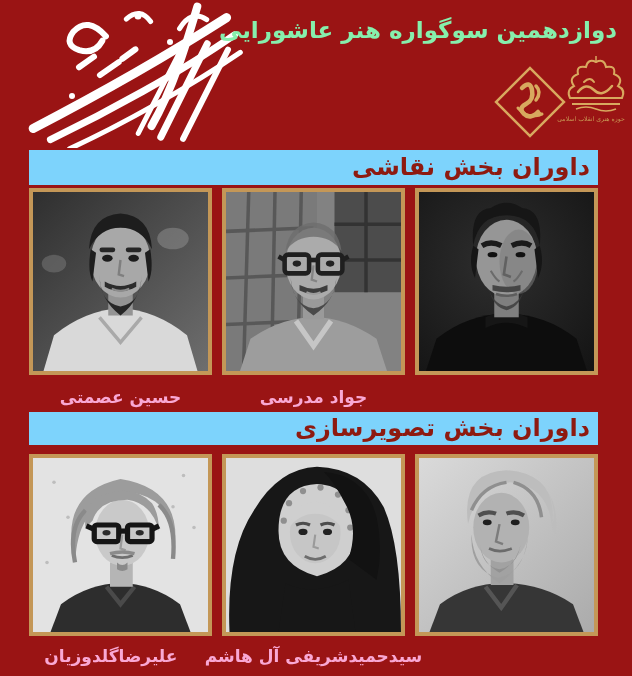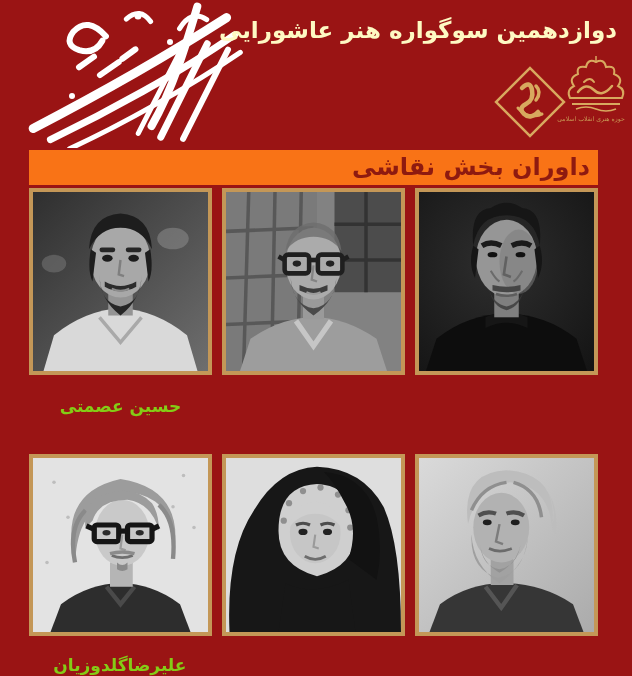--- a/index.html
+++ b/index.html
@@ -10,37 +10,37 @@
     position:relative;overflow:hidden;
   }
   .poster{position:absolute;inset:0;}
 
   
   .calligraphy{position:absolute;left:14px;top:0px;width:232px;height:148px;}
 
   
   .poster-title{
     position:absolute;top:17px;right:15px;
-    color:#fef9c3;font-size:23px;font-weight:bold;
+    color:#86efac;font-size:23px;font-weight:bold;
     direction:rtl;white-space:nowrap;letter-spacing:0px;
   }
 
   
   .logo-diamond{position:absolute;top:64px;right:64px;width:76px;height:76px;}
   .logo-medallion{position:absolute;top:56px;right:4px;width:64px;height:60px;}
   .logo-caption{
     position:absolute;top:115px;right:2px;width:78px;
     color:#c89a55;font-size:6.5px;text-align:center;direction:rtl;
     white-space:nowrap;transform:scale(.95);
   }
 
   
   .band{
     position:absolute;left:29px;width:569px;
-    background:#f97316;color:#8e1a10;
+    background:#7dd3fc;color:#8e1a10;
     font-weight:bold;font-size:24px;
     direction:rtl;text-align:right;
     padding-right:8px;box-sizing:border-box;
   }
   .band1{top:150px;height:35px;line-height:35px;}
   .band2{top:412px;height:33px;line-height:33px;}
 
   
   .photo-row{
     position:absolute;left:29px;width:569px;
@@ -56,22 +56,22 @@
   .photo svg{display:block;width:100%;height:100%;}
 
   
   .name-row{
     position:absolute;left:29px;width:569px;height:28px;
     display:grid;grid-template-columns:1fr 1fr 1fr;gap:10px;
   }
   .names1{top:383px;}
   .names2{top:642px;gap:12px;}
   .judge-name{
-    color:#84cc16;font-weight:bold;font-size:17px;
-    text-align:center;line-height:28px;direction:rtl;white-space:nowrap;margin-top:9px;
+    color:#f9a8d4;font-weight:bold;font-size:17px;
+    text-align:center;line-height:28px;direction:rtl;white-space:nowrap;
   }
 </style>
 </head>
 <body>
 
 <div class="poster">
 
   <svg class="calligraphy" viewBox="0 0 232 148" aria-hidden="true">
     <g stroke="#ffffff" fill="none" stroke-linecap="round">
       <g transform="rotate(-6 116 74)">
@@ -214,22 +214,24 @@
         <path d="M41,44 Q44,49 46,50 M59,44 Q56,49 54,50" stroke="#6b6b6b" stroke-width="1.2" fill="none"></path>
         <path d="M42,52 Q50,54 58,52 L58,55 Q50,57 42,55 Z" fill="#454545"></path>
         <path d="M44,57 Q50,59 56,57" stroke="#5d5d5d" stroke-width="1.4" fill="none"></path>
         <path d="M40,54 Q42,62 50,64 Q58,62 60,54 Q58,64 50,66 Q42,64 40,54 Z" fill="#3a3a3a" opacity=".8"></path>
       </svg>
     </figure>
   </div>
 
   <div class="name-row names1">
     <div class="judge-name">حسین عصمتی</div>
+    <div class="judge-name">جواد مدرسی</div>
   </div>
 
+  <div class="band band2">داوران بخش تصویرسازی</div>
 
   <div class="photo-row row2">
 
     <figure class="photo">
       <svg viewBox="0 0 100 100" preserveAspectRatio="none">
         <rect width="100" height="100" fill="#e3e3e3"></rect>
         <g fill="#bdbdbd">
           <circle cx="12" cy="14" r="1"></circle>
             <circle cx="86" cy="10" r="1"></circle>
             <circle cx="92" cy="40" r="1"></circle>
@@ -310,15 +312,16 @@
         <path d="M46,38 L44,48 L48,49.5" fill="none" stroke="#7c7c7c" stroke-width="1.4"></path>
         <path d="M30,44 Q29,64 45,69 Q60,66 62,46 Q62,60 46,72 Q31,62 30,44 Z" fill="#9f9f9f"></path>
         <path d="M35,50 Q36,62 46,64 Q56,62 58,50 Q56,60 46,66 Q36,60 35,50 Z" fill="#919191"></path>
         <path d="M40,52 Q46,55 53,52" stroke="#6b6b6b" stroke-width="1.5" fill="none"></path>
       </svg>
     </figure>
   </div>
 
   <div class="name-row names2">
     <div class="judge-name">علیرضاگلدوزیان</div>
+    <div class="judge-name">سیدحمیدشریفی آل هاشم</div>
   </div>
 
 </div>
 
 </body></html>

